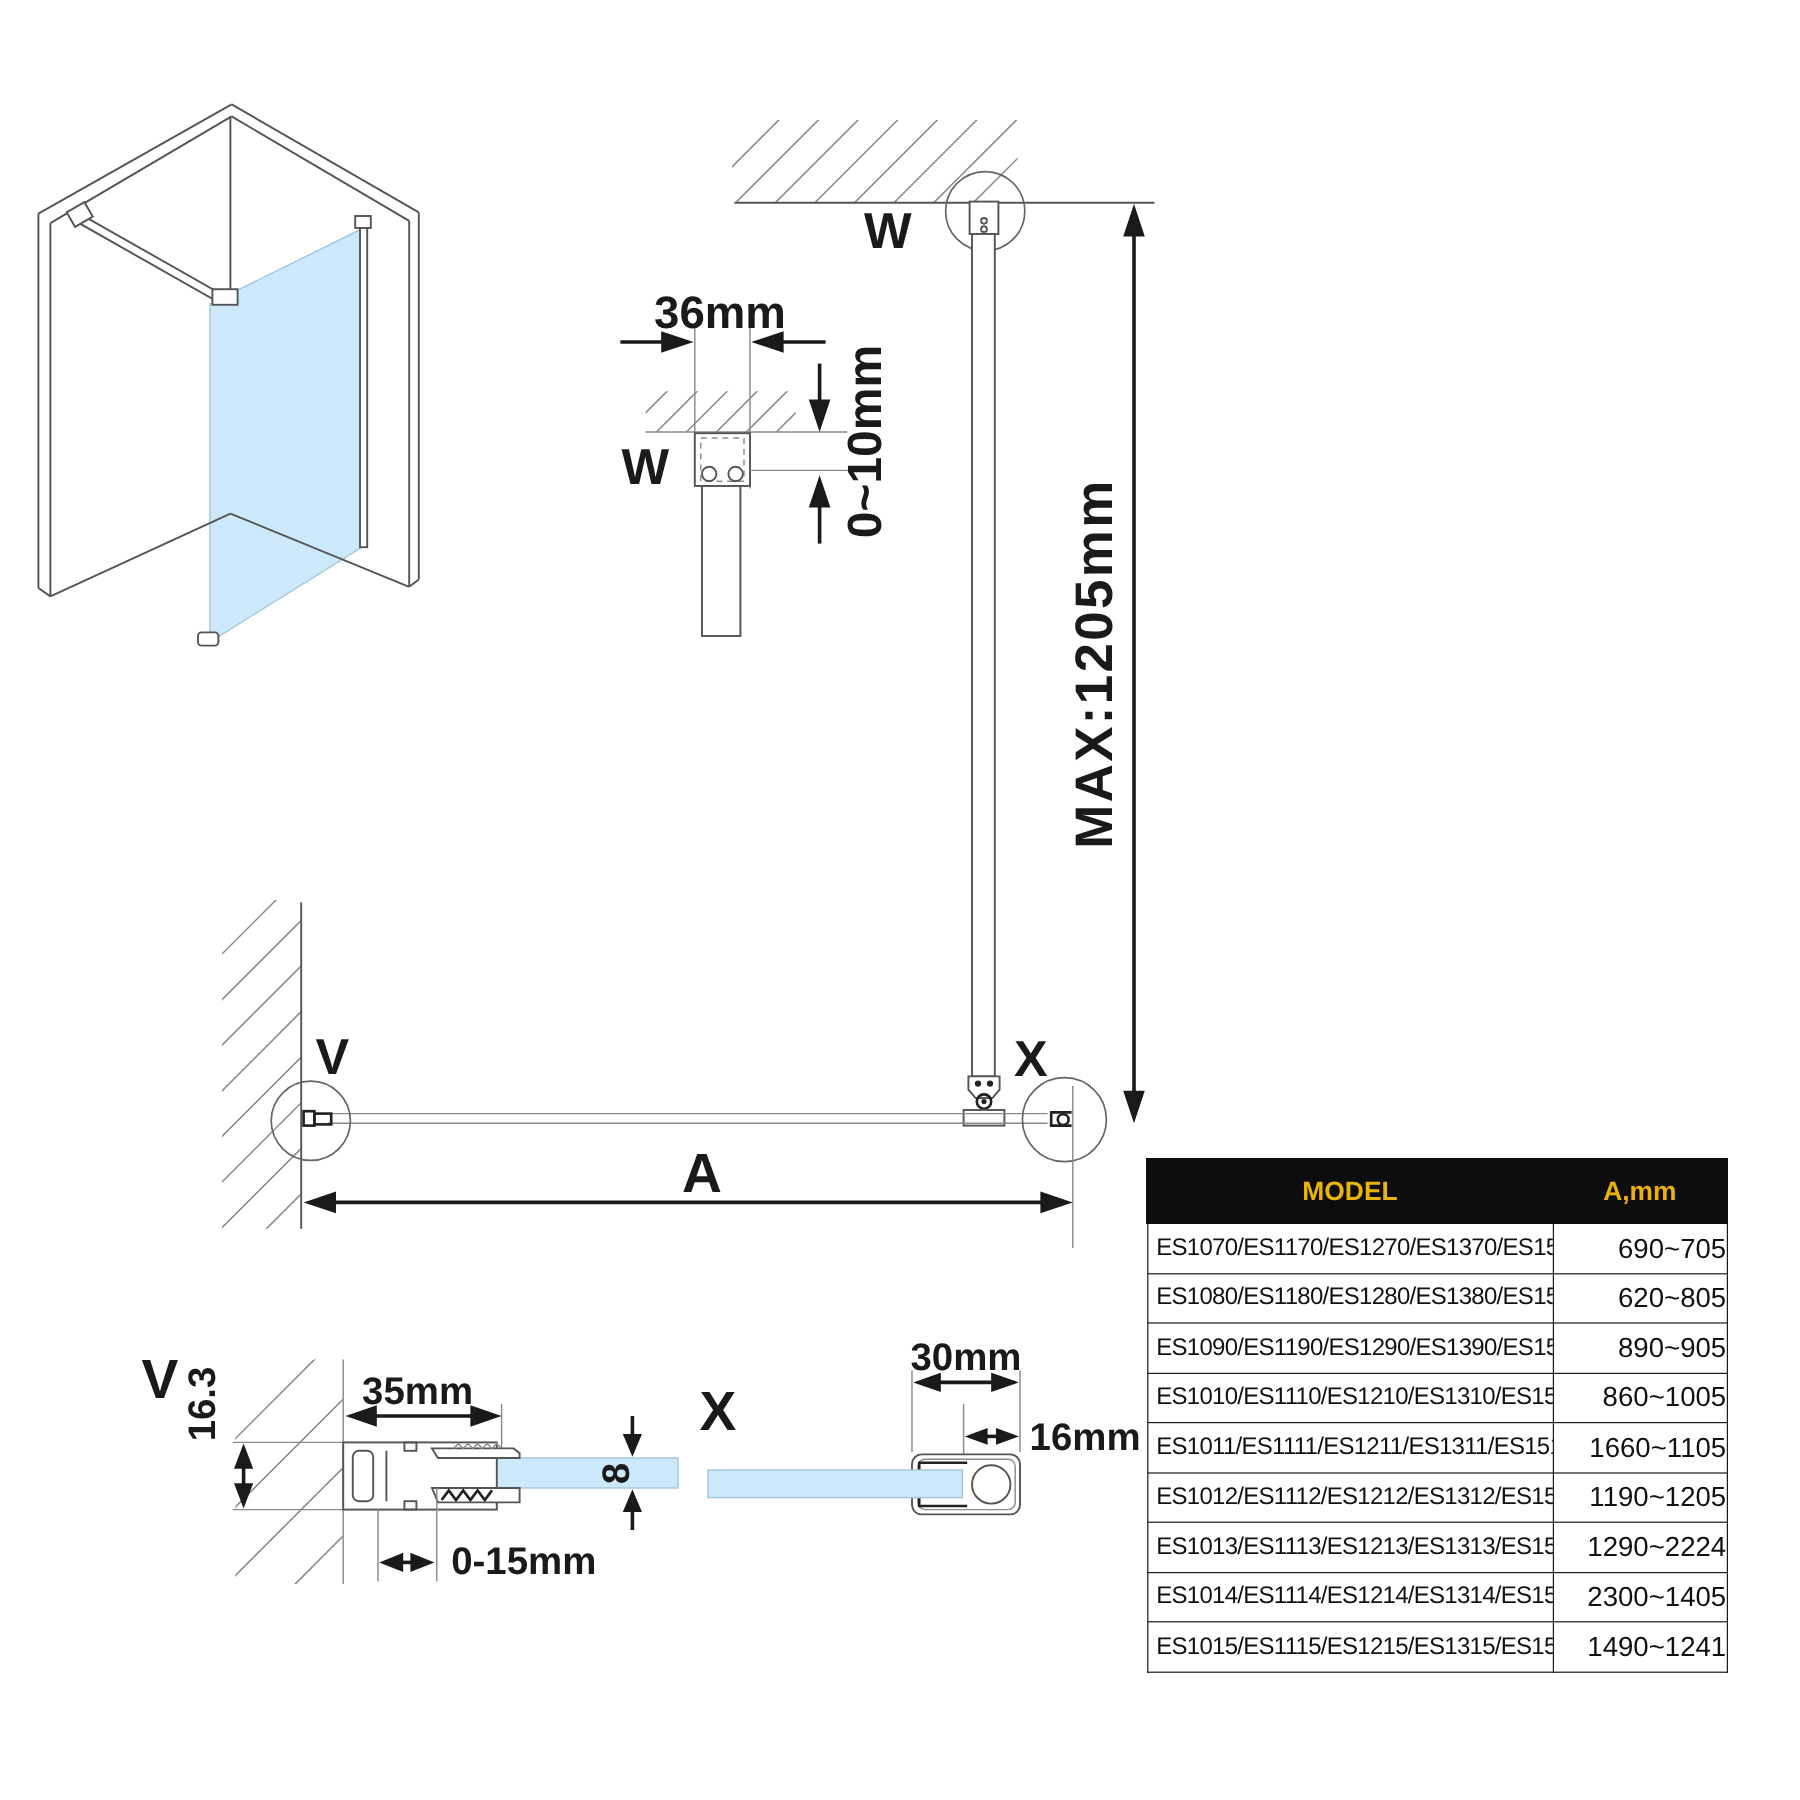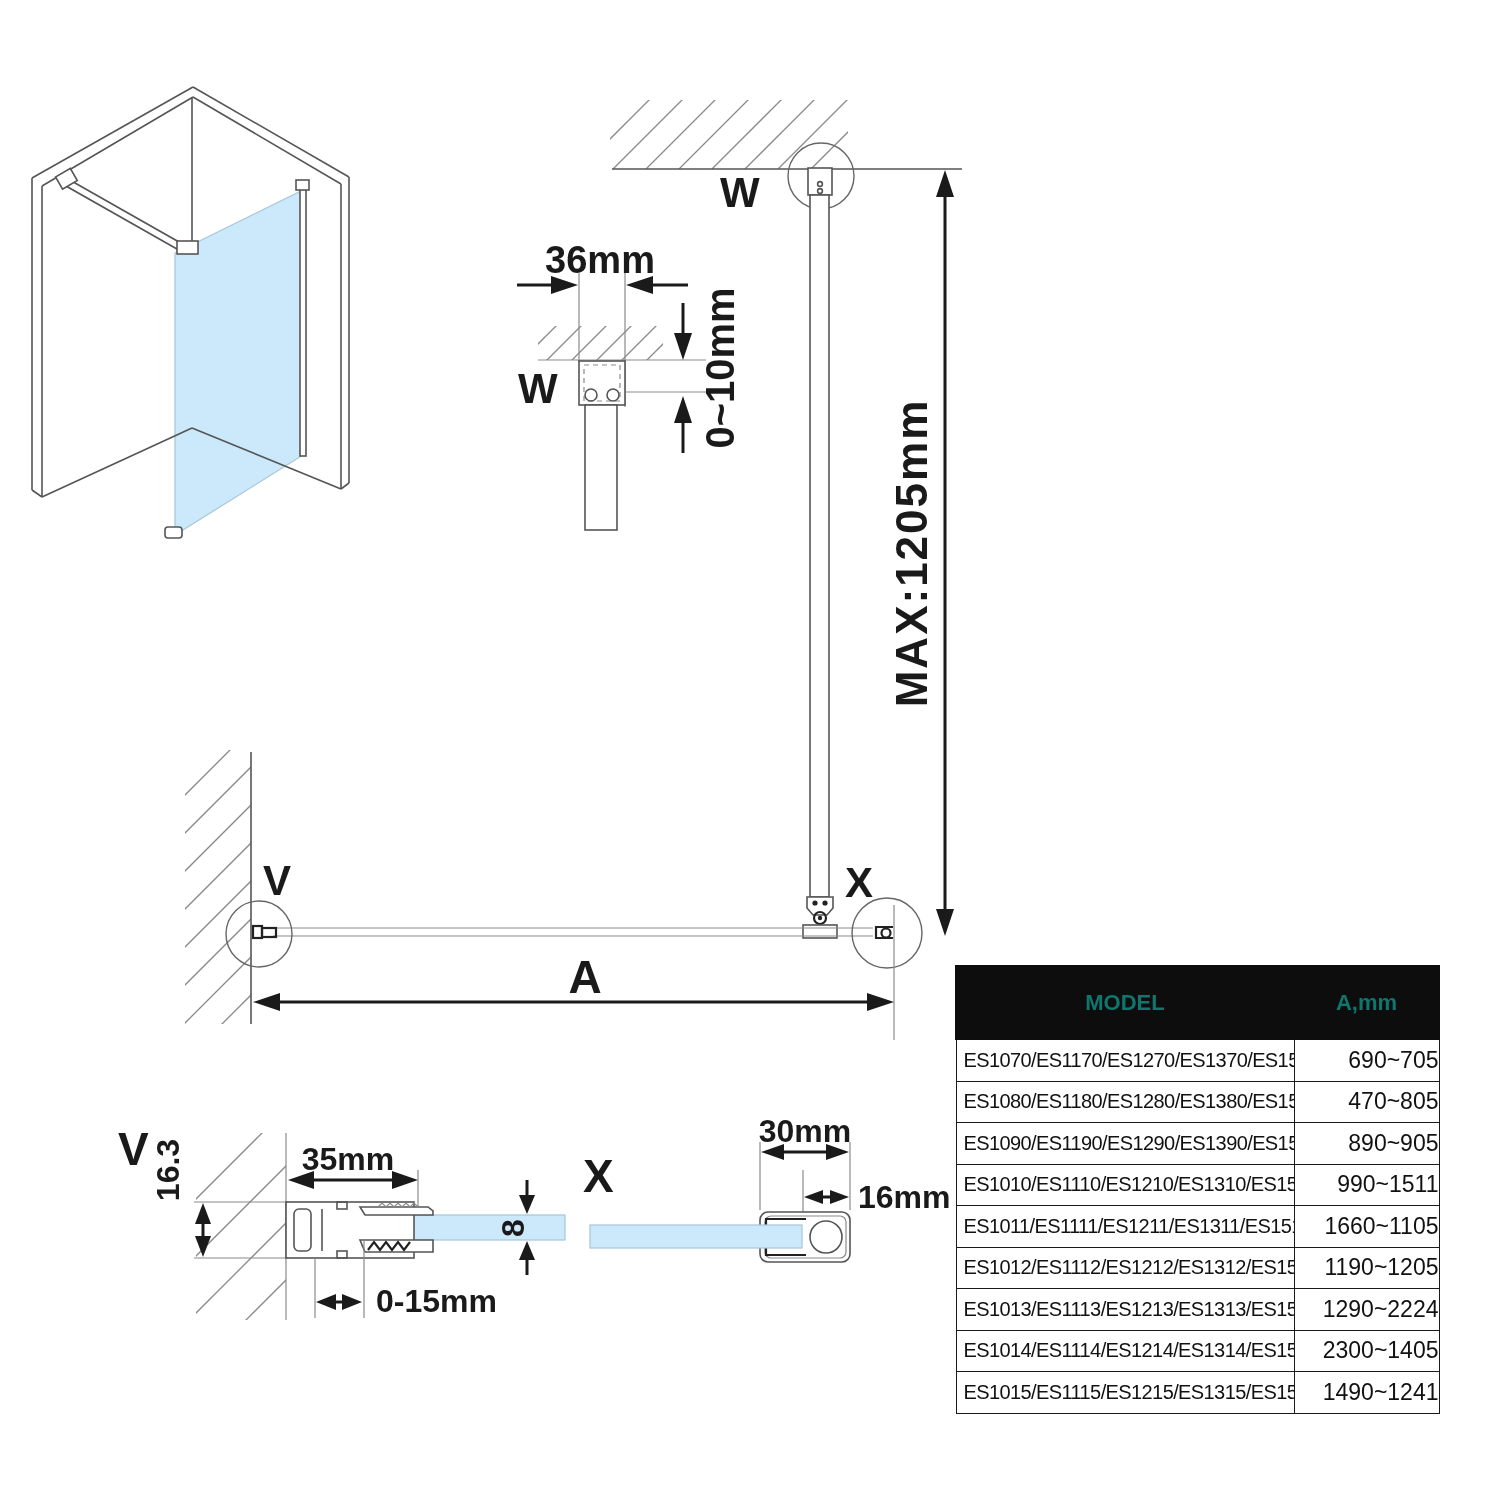--- a/index.html
+++ b/index.html
@@ -23,21 +23,21 @@
   .lbl44{font-size:46px;}
   .lbl42{font-size:42px;}
   .d38{font-size:38px;}
   .d32{font-size:32px;}
   .d40{font-size:40px;}
   .d44{font-size:44px;letter-spacing:2px;}
   .mid{text-anchor:middle;}
 
   
   .model-table{position:absolute;left:955px;top:965px;width:483px;border-collapse:collapse;table-layout:fixed;background:#fff;}
-  .model-table th{background:#0d0d0d;color:#0f766e;font-size:22px;font-weight:bold;height:43px;border:2px solid #0d0d0d;padding:14px;text-align:center;}
+  .model-table th{background:#0d0d0d;color:#eab308;font-size:22px;font-weight:bold;height:43px;border:2px solid #0d0d0d;padding:4px;text-align:center;}
   .model-table td{border:1.8px solid #1a1a1a;height:40.5px;padding:0;white-space:nowrap;overflow:hidden;}
   .model-table td.model{font-size:20px;letter-spacing:-0.6px;padding-left:7px;color:#111;}
   .model-table td.aval{font-size:23px;text-align:right;color:#111;}
   .col-model{width:338px;}
   .col-a{width:145px;}
 </style>
 </head>
 <body>
 
 <div class="stage">
@@ -332,29 +332,29 @@
       <th>A,mm</th>
     </tr>
   </thead>
   <tbody>
     <tr>
       <td class="model">ES1070/ES1170/ES1270/ES1370/ES1570</td>
       <td class="aval">690~705</td>
     </tr>
     <tr>
       <td class="model">ES1080/ES1180/ES1280/ES1380/ES1580</td>
-      <td class="aval">470~805</td>
+      <td class="aval">620~805</td>
     </tr>
     <tr>
       <td class="model">ES1090/ES1190/ES1290/ES1390/ES1590</td>
       <td class="aval">890~905</td>
     </tr>
     <tr>
       <td class="model">ES1010/ES1110/ES1210/ES1310/ES1510</td>
-      <td class="aval">990~1511</td>
+      <td class="aval">860~1005</td>
     </tr>
     <tr>
       <td class="model">ES1011/ES1111/ES1211/ES1311/ES1511</td>
       <td class="aval">1660~1105</td>
     </tr>
     <tr>
       <td class="model">ES1012/ES1112/ES1212/ES1312/ES1512</td>
       <td class="aval">1190~1205</td>
     </tr>
     <tr>

